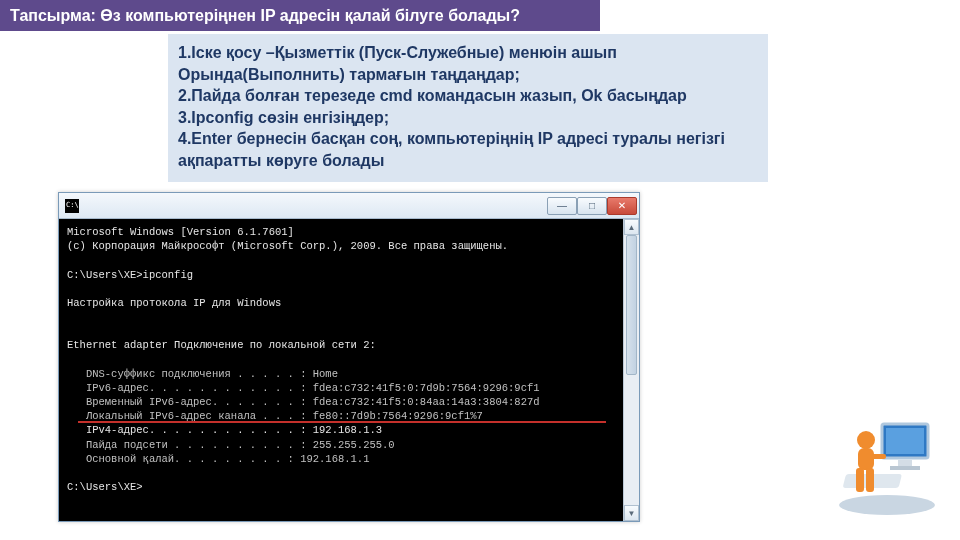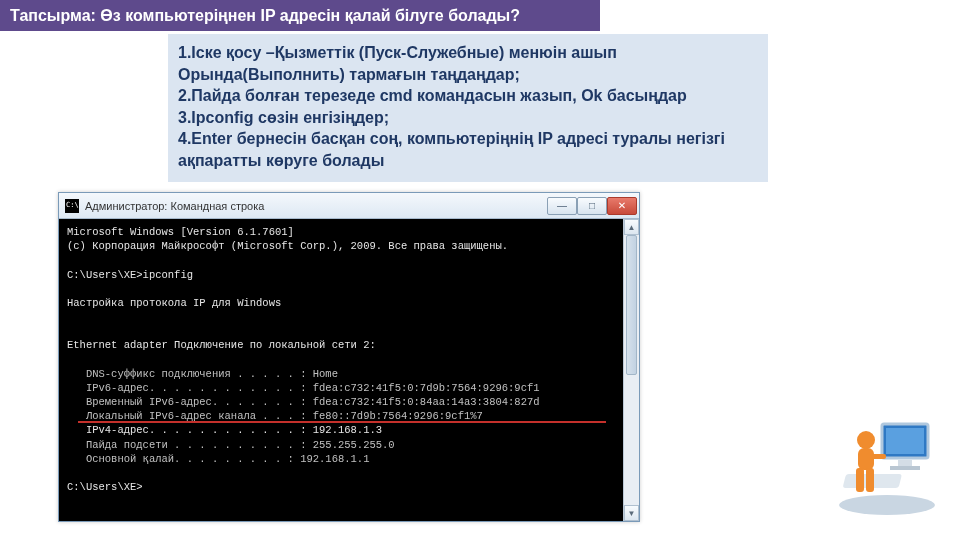--- a/index.html
+++ b/index.html
@@ -164,21 +164,20 @@
   <div>1.Іске қосу –Қызметтік (Пуск-Служебные) менюін ашып Орында(Выполнить) тармағын таңдаңдар;</div>
   <div>2.Пайда болған терезеде cmd командасын жазып, Ok басыңдар</div>
   <div>3.Ipconfig сөзін енгізіңдер;</div>
   <div>4.Enter бернесін басқан соң, компьютеріңнің IP адресі туралы негізгі ақпаратты көруге болады</div>
 </div>
 
 <div class="cmd-window">
   <div class="titlebar">
     <div class="titlebar-left">
       <div class="title-icon"></div>
-      <span>Администратор: Командная строка</span>
     </div>
     <div class="win-controls">
       <div class="win-btn">
           <span>—</span>
         </div>
       <div class="win-btn">
           <span>□</span>
         </div>
       <div class="win-btn close">
           <span>✕</span>

